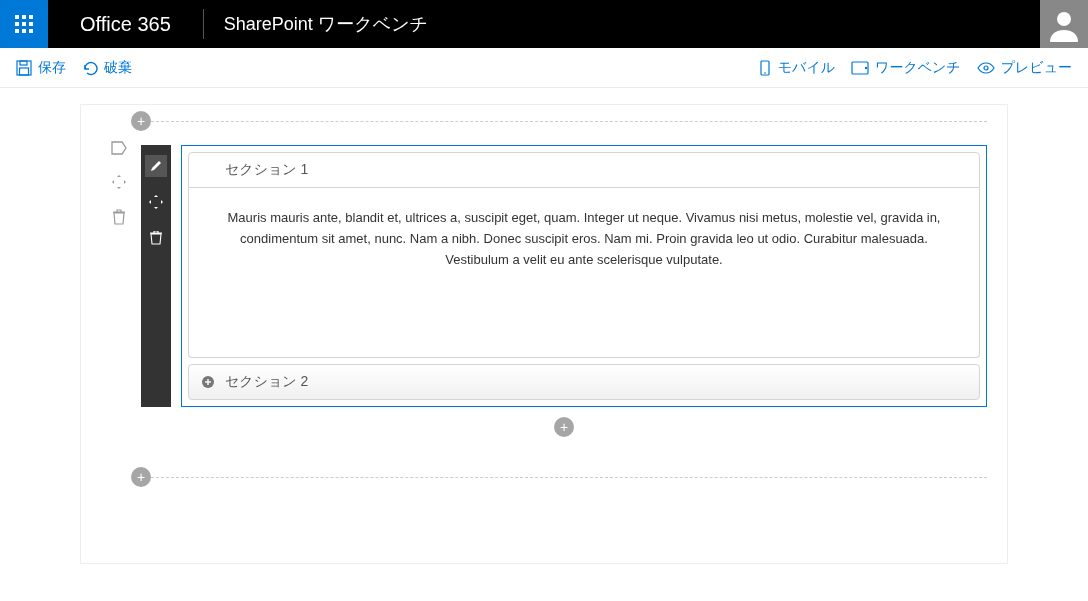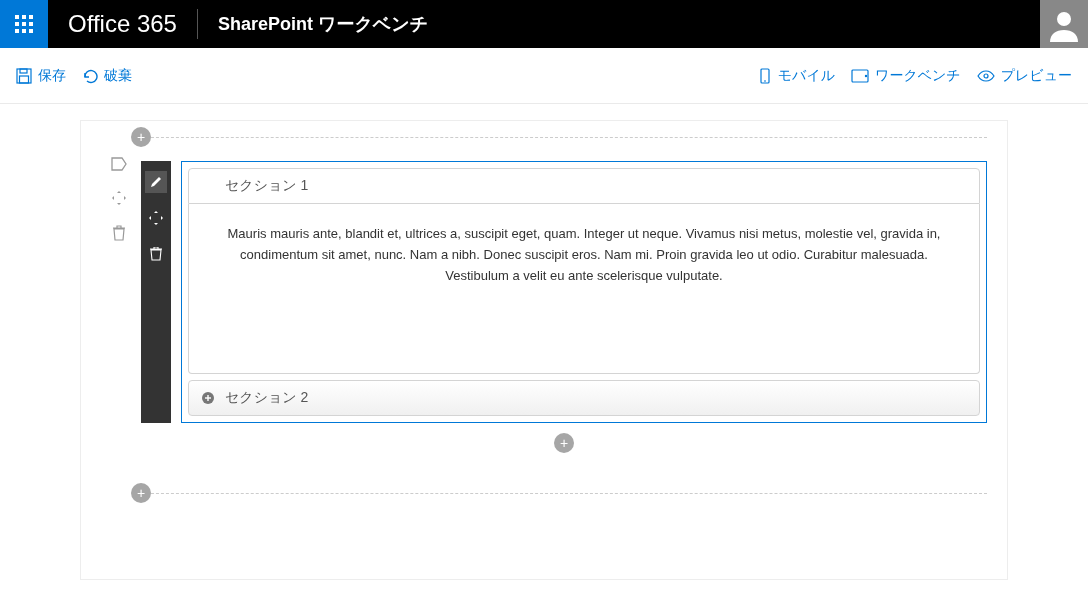--- a/index.html
+++ b/index.html
@@ -2,29 +2,29 @@
 <html><head>
   <meta charset="utf-8">
   <style>
     * { margin:0; padding:0; box-sizing:border-box; }
     body { font-family:"Segoe UI",Meiryo,sans-serif; font-size:13px; background:#fff; }
 
     
     .topbar { height:48px; background:#000; color:#fff; display:flex; align-items:center; }
     .app-launcher { width:48px; height:48px; background:#0078d7; display:flex; align-items:center; justify-content:center; cursor:pointer; }
     .app-launcher svg { fill:#fff; }
-    .office-title { padding:0 20px; font-size:24px; font-weight:400; }
+    .office-title { padding:0 32px; font-size:20px; font-weight:400; }
     .divider { width:1px; height:30px; background:#555; }
-    .app-name { padding:0 20px; font-size:18px; font-weight:700; }
+    .app-name { padding:0 20px; font-size:18px; font-weight:400; }
     .spacer { flex:1; }
     .user-avatar { width:48px; height:48px; background:#888; display:flex; align-items:center; justify-content:center; }
     .user-avatar svg { fill:#fff; }
 
     
-    .commandbar { height:56px; border-bottom:1px solid #eaeaea; display:flex; align-items:center; padding:0 16px; color:#0078d7; }
+    .commandbar { height:40px; border-bottom:1px solid #eaeaea; display:flex; align-items:center; padding:0 16px; color:#0078d7; }
     .cmd-item { display:flex; align-items:center; margin-right:16px; cursor:pointer; font-size:14px; }
     .cmd-item svg,.cmd-item .trishape { margin-right:6px; }
     .cmd-right { margin-left:auto; display:flex; align-items:flex-start; }
 
     
     .canvas-wrap { padding:16px 80px; }
     .canvas { position:relative; border:1px solid #ededed; background:#fff; min-height:460px; padding:6px 0 40px 0; }
 
     
     .dashed-row { position:relative; height:20px; margin:0 20px 0 60px; }

